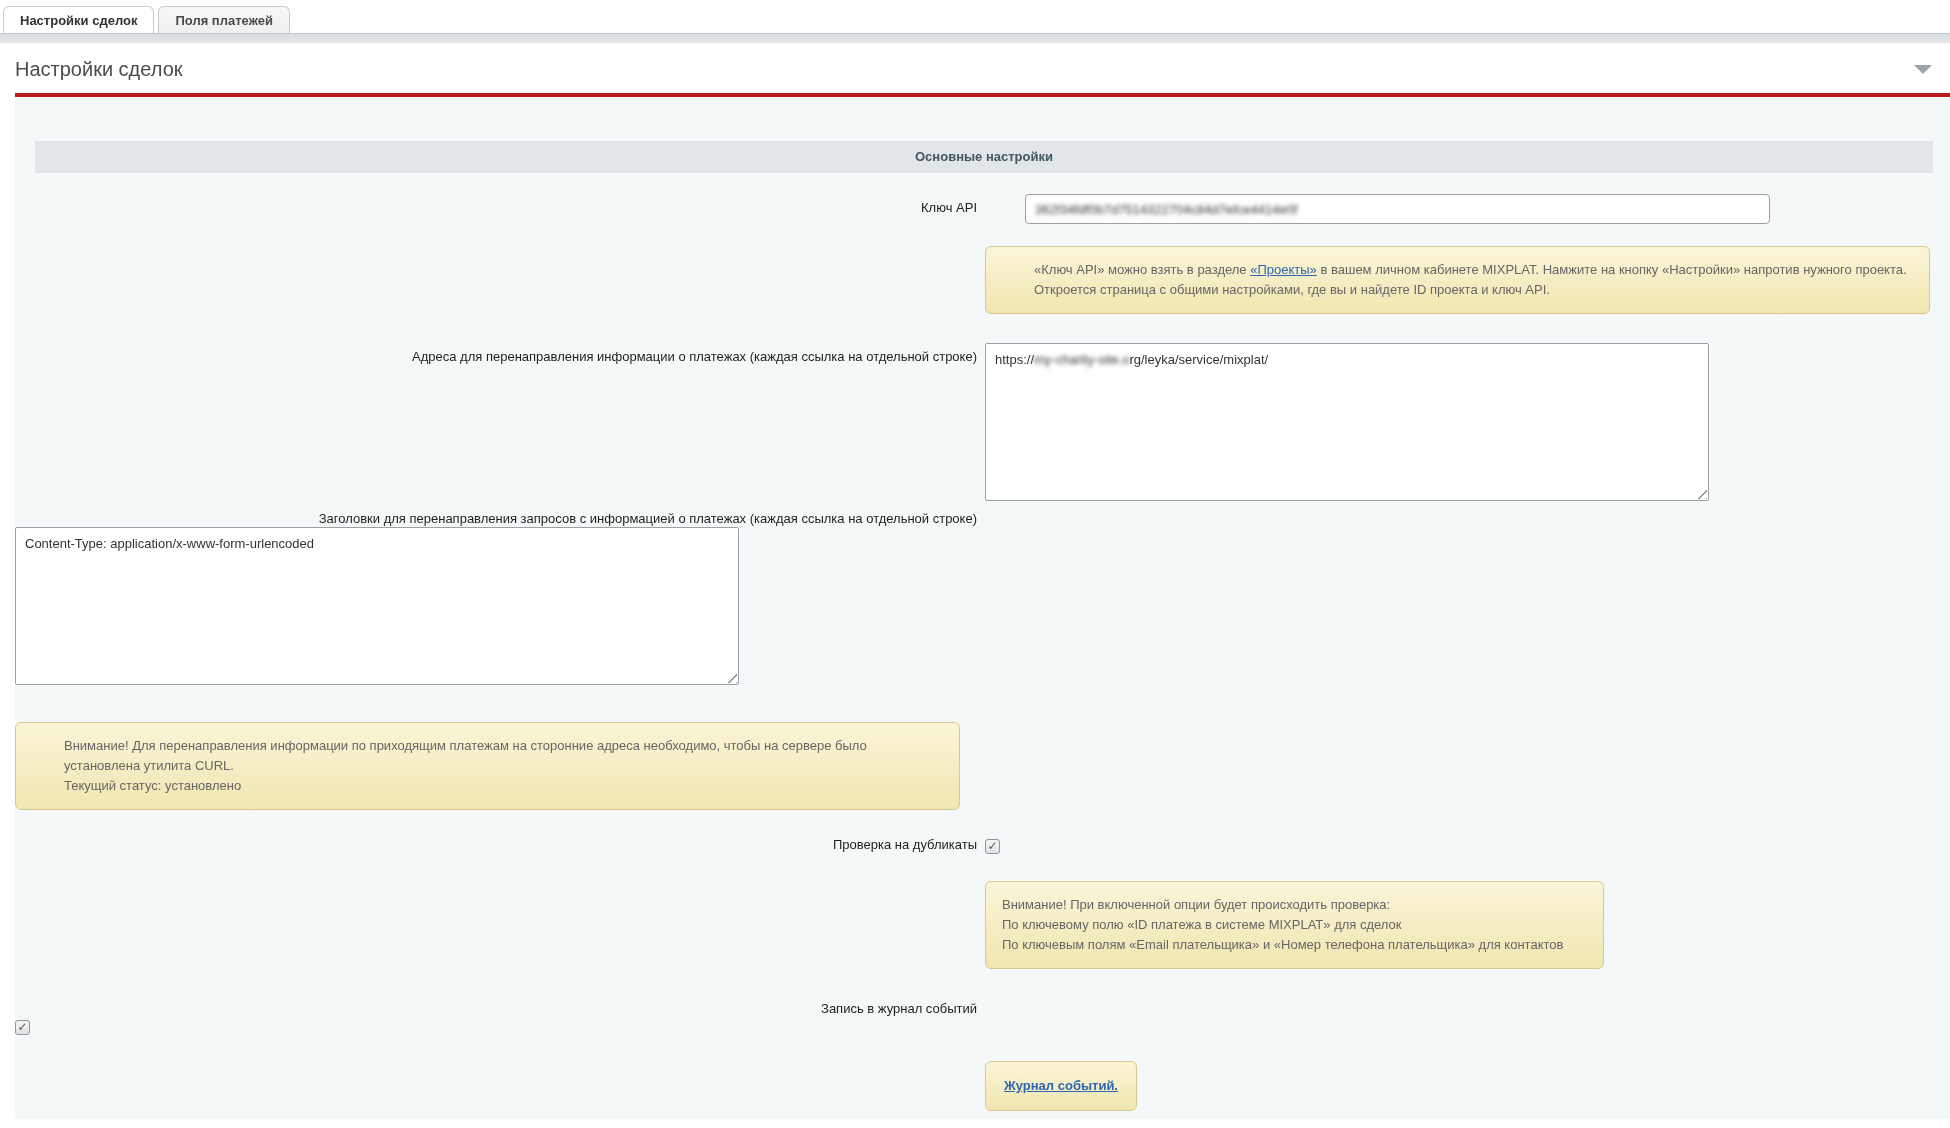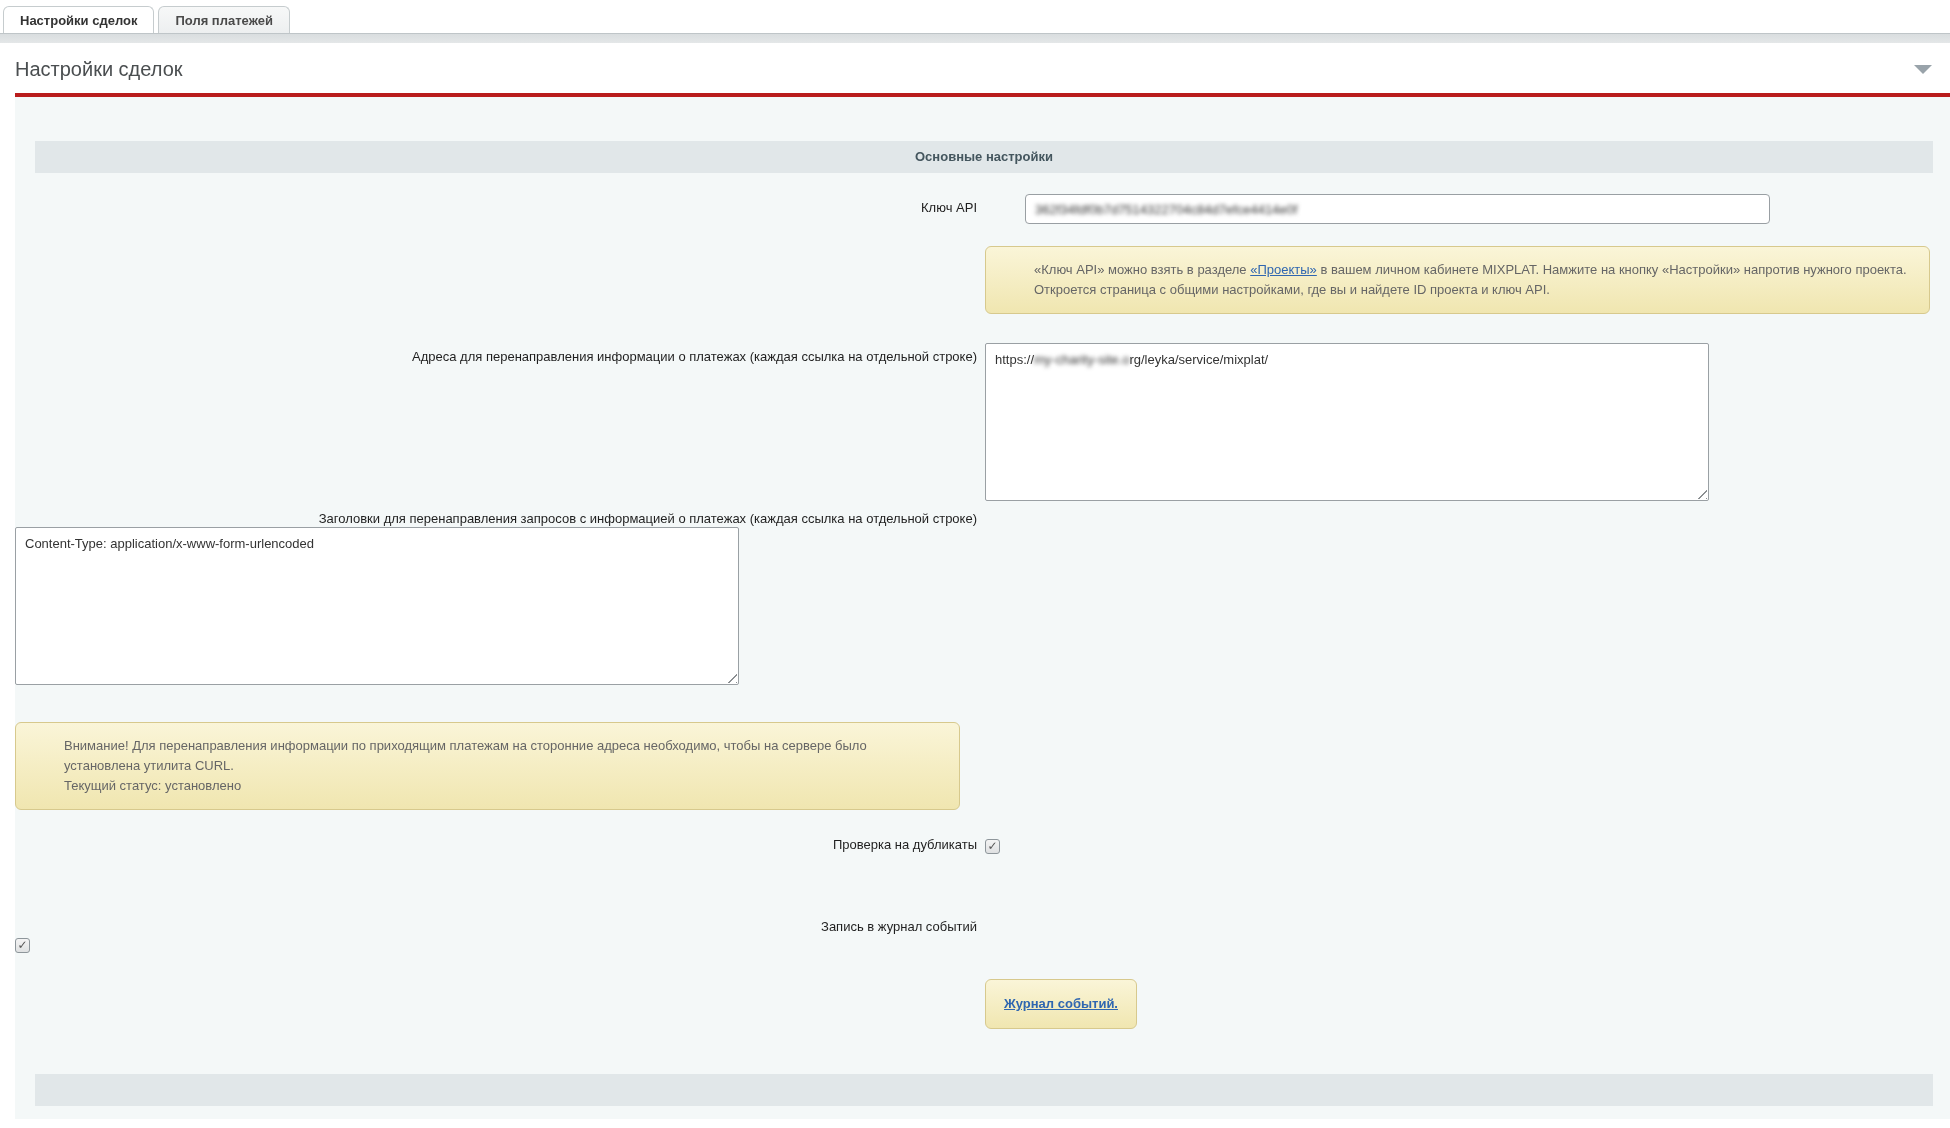--- a/index.html
+++ b/index.html
@@ -128,20 +128,27 @@
     <div class="lbl tight">Проверка на дубликаты</div>
     <div class="ctl">
       <span class="checkbox">
         <span>✓</span>
       </span>
     </div>
   </div>
 
   <div class="row mt27">
     <div class="lbl"></div>
+    <div class="ctl">
+      <div class="notice w-mid">
+        <div>Внимание! При включенной опции будет происходить проверка:</div>
+        <div>По ключевому полю «ID платежа в системе MIXPLAT» для сделок</div>
+        <div>По ключевым полям «Email плательщика» и «Номер телефона плательщика» для контактов</div>
+      </div>
+    </div>
   </div>
 
   <div class="row mt31">
     <div class="lbl tight">Запись в журнал событий</div>
     <div class="ctl">
       <span class="checkbox">
         <span>✓</span>
       </span>
     </div>
   </div>

